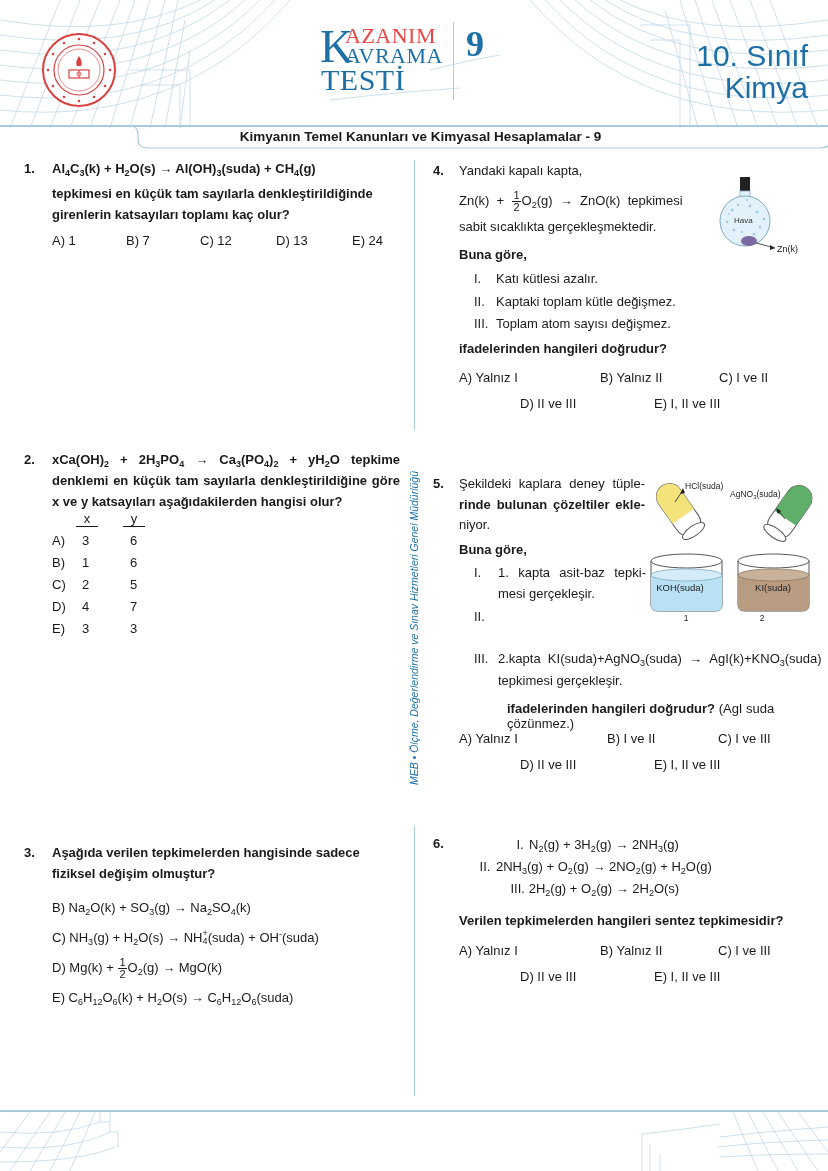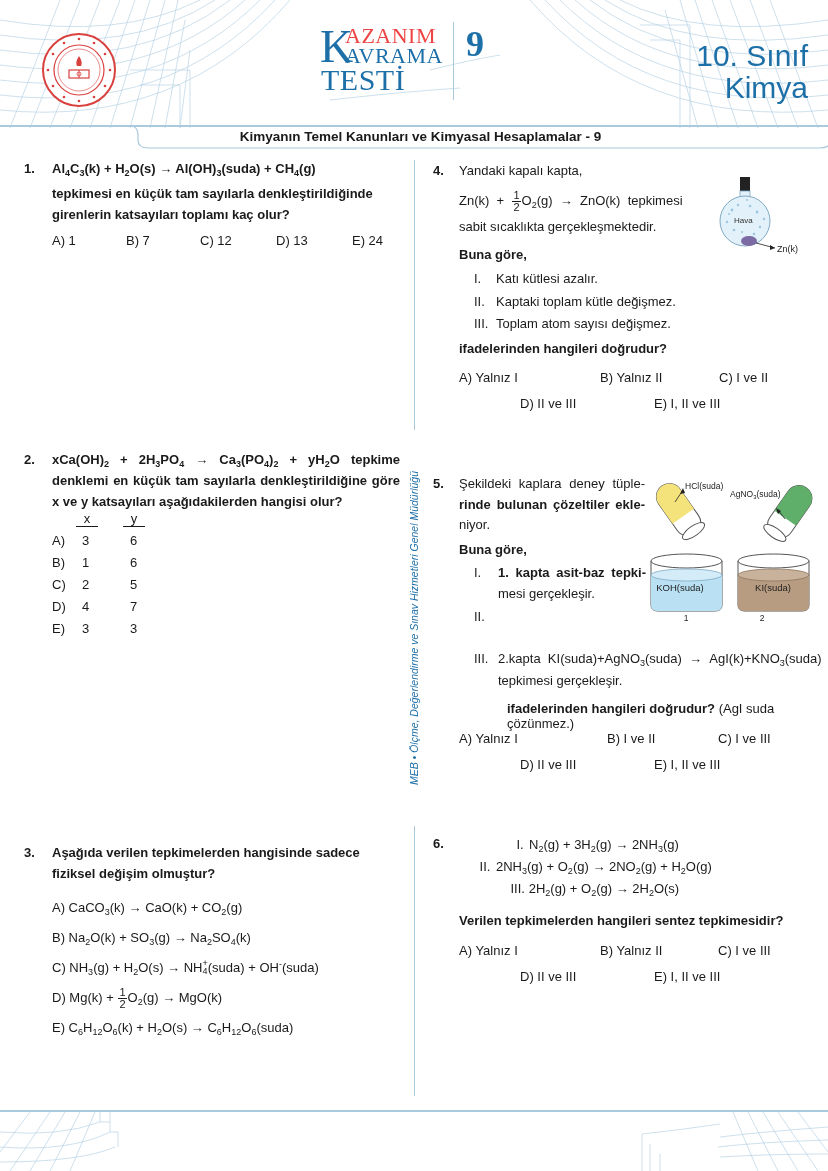--- a/index.html
+++ b/index.html
@@ -179,21 +179,20 @@
   <div style="position:absolute;left:0;top:109px;width:120px;height:22px;">
     <span style="position:absolute;left:0">E)</span>
     <span style="position:absolute;left:30px">3</span>
     <span style="position:absolute;left:78px">3</span>
   </div>
 </div>
 
 <div class="abs qnum" style="left:24px;top:845px;">3.</div>
 <div class="abs bold qtext" style="left:52px;top:842px;width:350px;">Aşağıda verilen tepkimelerden hangisinde sadece fiziksel değişim olmuştur?</div>
 <div class="abs" style="left:52px;top:893px;line-height:30px;font-size:13px;">
-  <div>A) CaCO<sub>3</sub>(k) → CaO(k) + CO<sub>2</sub>(g)</div>
   <div>B) Na<sub>2</sub>O(k) + SO<sub>3</sub>(g) → Na<sub>2</sub>SO<sub>4</sub>(k)</div>
   <div>C) NH<sub>3</sub>(g) + H<sub>2</sub>O(s) → NH<span style="display:inline-block;line-height:8px;vertical-align:-2px;font-size:9px;text-align:left;">+<br>4</span>(suda) + OH<sup>-</sup>(suda)</div>
   <div>D) Mg(k) + <span class="frac"><span class="num">1</span><span>2</span></span>O<sub>2</sub>(g) → MgO(k)</div>
   <div>E) C<sub>6</sub>H<sub>12</sub>O<sub>6</sub>(k) + H<sub>2</sub>O(s) → C<sub>6</sub>H<sub>12</sub>O<sub>6</sub>(suda)</div>
 </div>
 
 <div class="abs qnum" style="left:433px;top:163px;">4.</div>
 <div class="abs" style="left:459px;top:163px;font-size:13px;">Yandaki kapalı kapta,</div>
 <div class="abs" style="left:459px;top:186px;font-size:13px;line-height:30px;">Zn(k) &nbsp;+ &nbsp;<span class="frac"><span class="num">1</span><span>2</span></span>O<sub>2</sub>(g) &nbsp;→ &nbsp;ZnO(k) &nbsp;tepkimesi</div>
 <div class="abs" style="left:459px;top:219px;font-size:13px;">sabit sıcaklıkta gerçekleşmektedir.</div>
@@ -240,21 +239,21 @@
 <div class="abs" style="left:459px;top:474px;width:186px;font-size:13px;line-height:20.5px;">
   <div style="text-align:justify;text-align-last:justify;">Şekildeki kaplara deney tüple-</div>
   <div style="text-align:justify;text-align-last:justify;font-weight:bold;">rinde bulunan çözeltiler ekle-</div>
   <div>niyor.</div>
 </div>
 <div class="abs bold" style="left:459px;top:542px;font-size:13px;">Buna göre,</div>
 <div class="abs" style="left:474px;top:563px;width:172px;font-size:13px;line-height:20.5px;">
   <div style="display:flex;">
     <span style="width:24px;flex:none;">I.</span>
     <div style="flex:1;">
-      <div style="text-align:justify;text-align-last:justify;font-weight:bold;">1. kapta asit-baz tepki-</div>
+      <div style="text-align:justify;text-align-last:justify;">1. kapta asit-baz tepki-</div>
       <div>mesi gerçekleşir.</div>
     </div>
   </div>
   <div style="display:flex;margin-top:3px;">
     <span style="width:24px;flex:none;">II.</span>
   </div>
 </div>
 <div class="abs" style="left:474px;top:648px;font-size:13px;line-height:22px;">
   <div><span style="display:inline-block;width:24px">III.</span>2.kapta &nbsp;KI(suda)+AgNO<sub>3</sub>(suda) &nbsp;→ &nbsp;AgI(k)+KNO<sub>3</sub>(suda)</div>
   <div style="padding-left:24px">tepkimesi gerçekleşir.</div>

